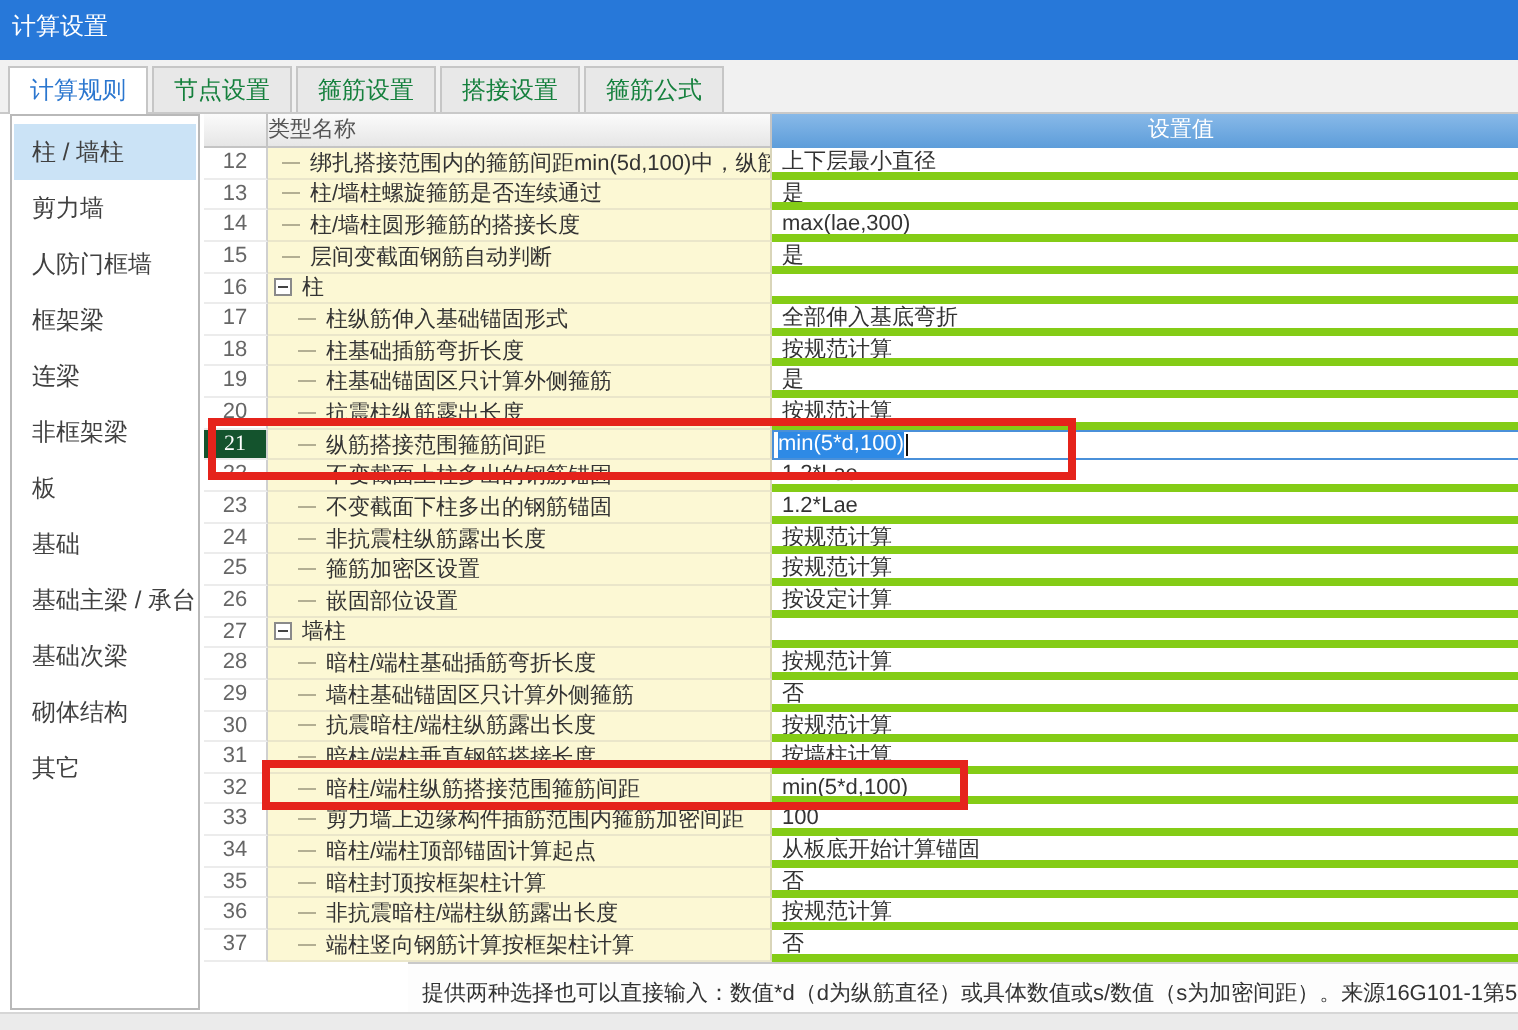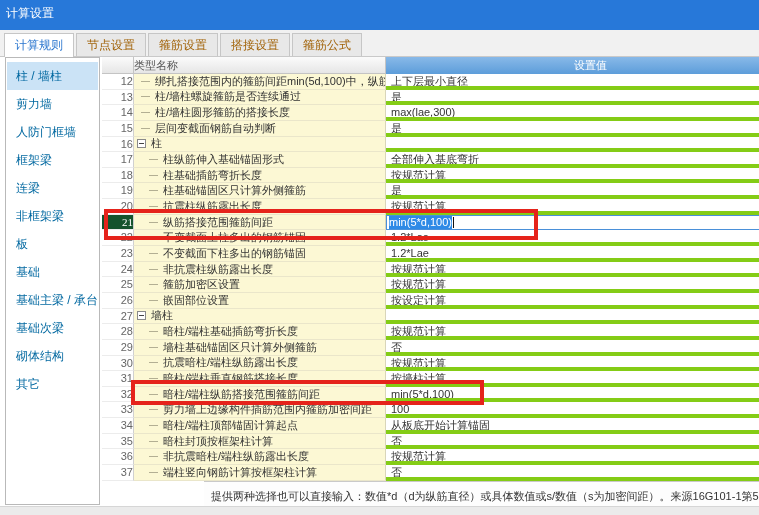--- a/index.html
+++ b/index.html
@@ -5,40 +5,40 @@
   html,body{margin:0;padding:0;background:#d8d8d8;}
   .window{position:relative;width:759px;height:515px;background:#fff;overflow:hidden;
     font-family:"Liberation Sans","DejaVu Sans",sans-serif;padding-left:36px;-webkit-font-smoothing:antialiased;}
   
   .titlebar{position:absolute;top:0;left:0;right:0;height:30px;background:#2778d9;}
   .titlebar .title{color:#fff;font-size:12px;line-height:26px;padding-left:6px;}
   
   .tabbar{position:absolute;top:30px;left:0;right:0;height:26px;background:#f1f1f1;
     border-bottom:1px solid #c9c9c9;display:flex;align-items:flex-end;padding-left:4px;gap:2px;}
   .tab{height:22px;line-height:22px;padding:0 10px;font-size:12px;background:#e8e8e8;
-    border:1px solid #c6c6c6;border-bottom:none;color:#a16207;cursor:default;}
+    border:1px solid #c6c6c6;border-bottom:none;color:#15803d;cursor:default;}
   .tab.active{background:#fff;color:#2a76cf;height:23px;line-height:23px;margin-bottom:-1px;z-index:2;}
   
   .content{position:absolute;top:57px;left:0;right:0;bottom:8px;background:#fff;}
   .sidebar{position:absolute;left:5px;top:0;width:95px;bottom:2px;background:#fff;
     border:1px solid #b9b9b9;padding-top:4px;box-sizing:border-box;}
-  .sidebar-item{height:28px;line-height:28px;padding-left:9px;font-size:12px;color:#0369a1;
+  .sidebar-item{height:28px;line-height:28px;padding-left:9px;font-size:12px;color:#404040;
     margin:0 1px;white-space:nowrap;overflow:hidden;cursor:default;}
   .sidebar-item.selected{background:#cbe3f6;}
   .main{position:absolute;left:102px;top:0;right:0;bottom:0;}
   
   .grid{position:absolute;top:0;left:0;right:0;height:424px;overflow:hidden;}
   .grid-header{display:flex;height:17px;font-size:11px;}
   .h-num{width:32px;background:linear-gradient(#fbfbfb,#e6e6e6);border-right:1px solid #c4c4c4;
     border-bottom:1px solid #c4c4c4;box-sizing:border-box;}
   .h-name{width:252px;background:linear-gradient(#fbfbfb,#e6e6e6);border-right:1px solid #c4c4c4;
     border-bottom:1px solid #c4c4c4;box-sizing:border-box;color:#555;line-height:16px;}
   .h-value{flex:1;background:linear-gradient(#88b9e8,#5d9dda);color:#fff;text-align:center;line-height:17px;}
   .row{display:flex;height:15.65px;font-size:11px;box-sizing:border-box;}
-  .c-num{width:32px;text-align:right;color:#666;background:#fff;border-right:1px solid #d0d0d0;
+  .c-num{width:32px;text-align:center;color:#666;background:#fff;border-right:1px solid #d0d0d0;
     border-bottom:1px solid #ececec;box-sizing:border-box;line-height:15px;flex:none;}
   .c-num.sel{background:#14532d;color:#fff;font-family:Liberation Serif, serif;}
   .c-name{width:252px;background:#fcf8d4;border-right:1px solid #d9d5b9;border-bottom:1px solid #eae6ca;
     box-sizing:border-box;display:flex;align-items:center;white-space:nowrap;overflow:hidden;color:#333;flex:none;}
   .c-value{flex:1;border-bottom:4px solid #84cc16;box-sizing:border-box;line-height:14.5px;
     padding-left:5px;color:#333;white-space:nowrap;overflow:hidden;}
   .dash{width:9px;height:1px;background:#b3af93;margin:0 5px 0 7px;flex:none;}
   .row.lvl2 .dash{margin-left:15px;}
   .gbox{width:9px;height:9px;border:1px solid #8a8a8a;background:#fff;margin:0 5px 0 3px;
     position:relative;flex:none;box-sizing:border-box;}

